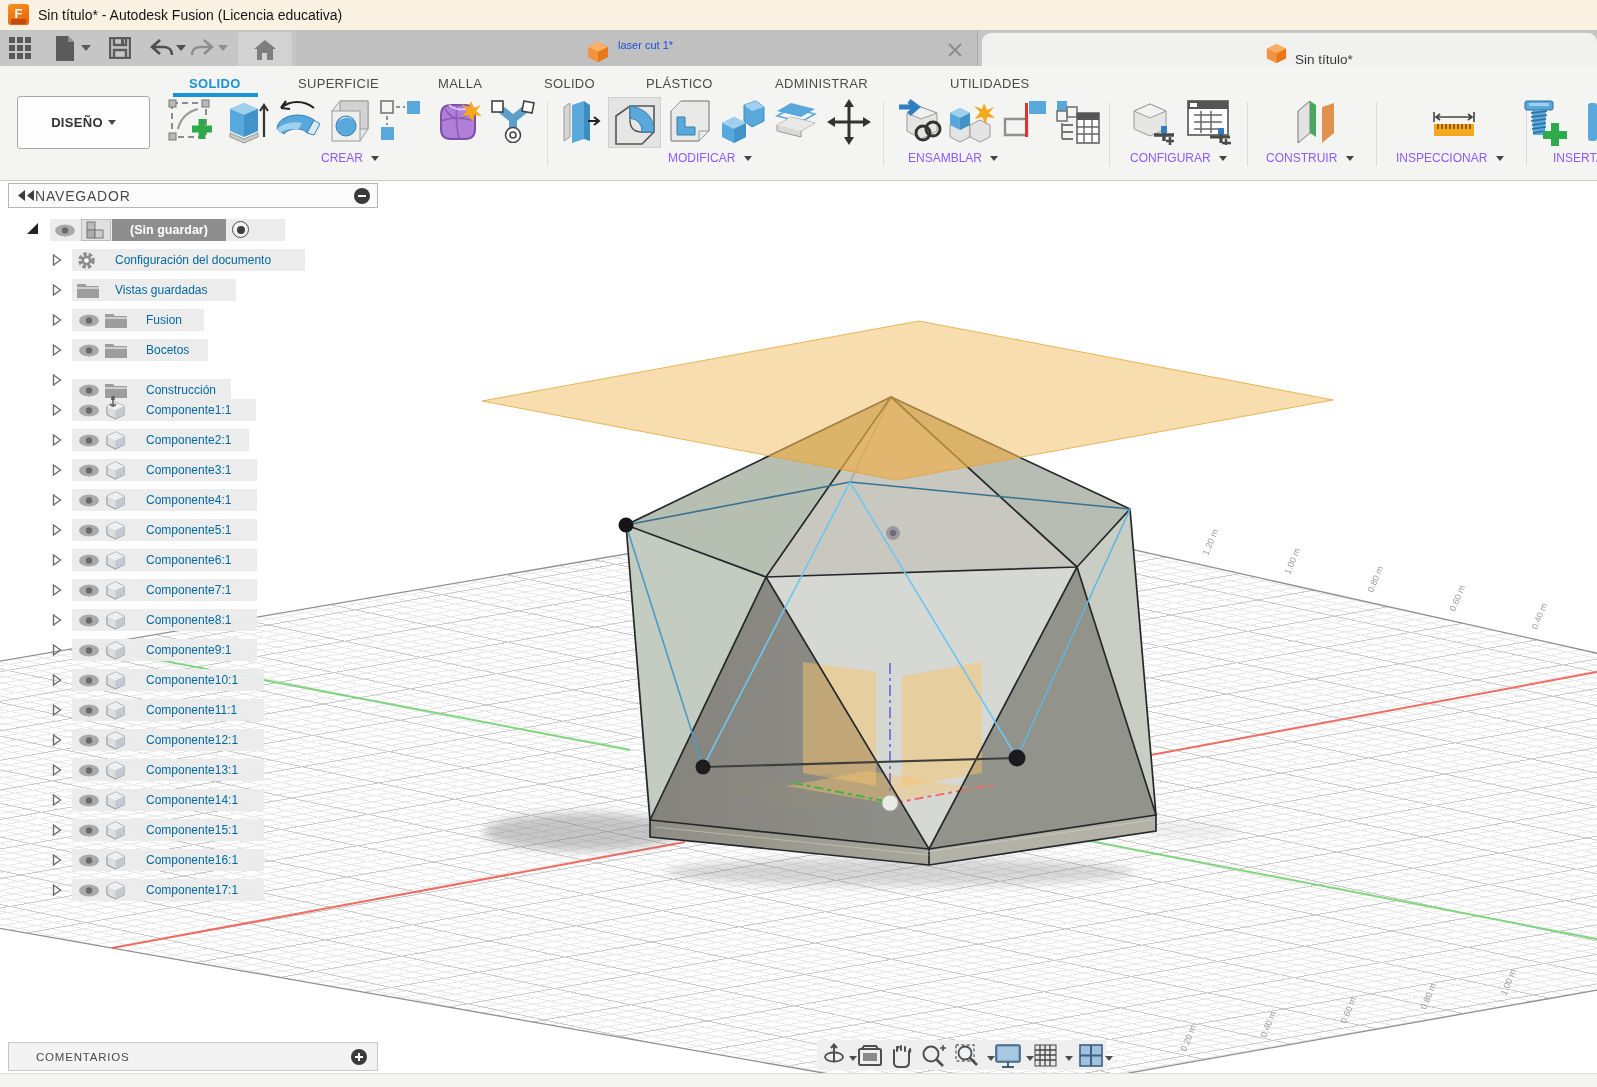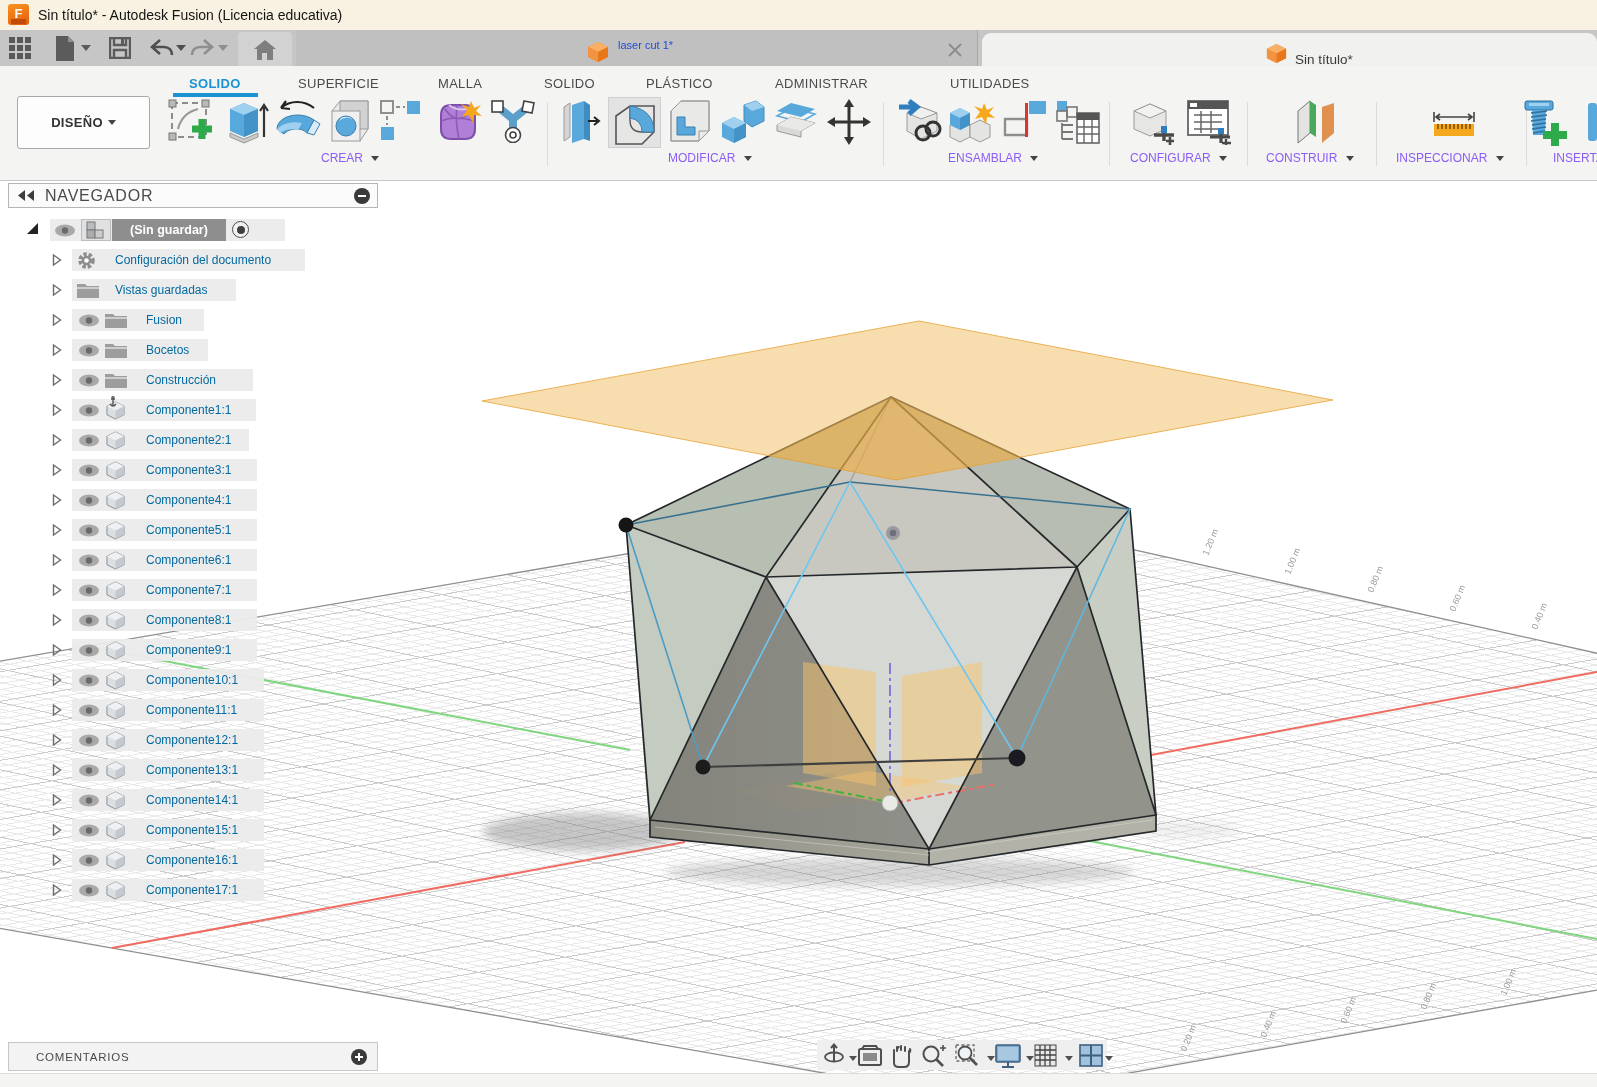--- a/index.html
+++ b/index.html
@@ -201,21 +201,21 @@
 <div class="rtab" style="left:950px">UTILIDADES</div>
 <div class="abs" style="left:17px;top:96px;width:133px;height:53px;background:#fdfdfd;border:1px solid #a8a8a8;border-radius:3px;display:flex;align-items:center;justify-content:center;font-size:13px;color:#333;font-weight:bold;letter-spacing:.3px">DISEÑO <span class="caret"></span></div>
 <div class="divider" style="left:547px"></div>
 <div class="divider" style="left:883px"></div>
 <div class="divider" style="left:1109px"></div>
 <div class="divider" style="left:1247px"></div>
 <div class="divider" style="left:1376px"></div>
 <div class="divider" style="left:1526px"></div>
 <div class="glabel" style="left:321px">CREAR <span class="caret"></span></div>
 <div class="glabel" style="left:668px">MODIFICAR <span class="caret"></span></div>
-<div class="glabel" style="left:948px">ENSAMBLAR <span class="caret"></span></div>
+<div class="glabel" style="left:908px">ENSAMBLAR <span class="caret"></span></div>
 <div class="glabel" style="left:1130px">CONFIGURAR <span class="caret"></span></div>
 <div class="glabel" style="left:1266px">CONSTRUIR <span class="caret"></span></div>
 <div class="glabel" style="left:1396px">INSPECCIONAR <span class="caret"></span></div>
 <div class="glabel" style="left:1553px">INSERTAR</div>
 
 <div class="abs" style="left:608px;top:97px;width:53px;height:51px;background:#e3e3e3;border:1px solid #cfcfcf"></div>
 
 <svg class="ic" style="left:168px" width="46" height="46" viewBox="0 0 46 46">
 <rect x="4" y="4" width="34" height="34" fill="none" stroke="#8c8c8c" stroke-width="2" stroke-dasharray="6 4"></rect>
 <rect x="1" y="1" width="7" height="7" fill="#b9b9b9" stroke="#777"></rect>
@@ -370,21 +370,21 @@
 </svg>
 <svg class="ic" style="left:1588px" width="9" height="46" viewBox="0 0 9 46">
     <rect x="0" y="4" width="9" height="38" rx="3" fill="#58a8dc"></rect>
   </svg>
 
 <div class="abs" id="navhead">
 <svg style="margin-left:9px" width="17" height="11" viewBox="0 0 17 11">
       <polygon points="7,0 7,11 0,5.5" fill="#3d3d3d"></polygon>
       <polygon points="16,0 16,11 9,5.5" fill="#3d3d3d"></polygon>
     </svg>
-<span style="margin-left:10px;font-size:16px;color:#4a4a4a;letter-spacing:.8px">NAVEGADOR</span>
+<span style="margin-left:0;font-size:14px;color:#4a4a4a;letter-spacing:.8px">NAVEGADOR</span>
 <div class="dcirc" style="position:absolute;left:345px;top:4px"></div>
 </div>
 <div class="abs" id="treerows" style="left:0;top:0">
 <svg class="abs" style="left:27px;top:223px" width="12" height="11" viewBox="0 0 12 11">
       <polygon points="11,0 11,11 0,11" fill="#222"></polygon>
     </svg>
 <div class="row" style="left:50px;top:219px;width:235px">
       <svg class="abs" style="left:4px;top:5px" width="22" height="13" viewBox="0 0 22 13">
         <ellipse cx="11" cy="6.5" rx="10" ry="6" fill="#a9a9a9"></ellipse>
         <circle cx="11" cy="6.5" r="3.2" fill="#6a6a6a"></circle>
@@ -444,21 +444,21 @@
       </svg>
       <svg class="abs" style="left:33px;top:3px" width="22" height="16" viewBox="0 0 22 16">
         <path d="M0,2 L8,2 L10,4 L22,4 L22,16 L0,16 Z" fill="#9d9d9d"></path>
         <path d="M0,6 L22,6" stroke="#fff" stroke-width="1"></path>
       </svg>
       <span class="rowtxt abs" style="left:74px;top:4px">Bocetos</span>
     </div>
 <svg class="abs tri" style="left:52px;top:374px" width="10" height="12" viewBox="0 0 10 12">
       <polygon points="1.5,1 8.5,6 1.5,11" fill="none" stroke="#6e6e6e" stroke-width="1.4"></polygon>
     </svg>
-<div class="row" style="left:72px;top:369px;width:181px">
+<div class="row" style="left:72px;top:379px;width:159px">
       <svg class="abs" style="left:6px;top:5px" width="22" height="13" viewBox="0 0 22 13">
         <ellipse cx="11" cy="6.5" rx="10" ry="6" fill="#a9a9a9"></ellipse>
         <circle cx="11" cy="6.5" r="3.2" fill="#6a6a6a"></circle>
       </svg>
       <svg class="abs" style="left:33px;top:3px" width="22" height="16" viewBox="0 0 22 16">
         <path d="M0,2 L8,2 L10,4 L22,4 L22,16 L0,16 Z" fill="#9d9d9d"></path>
         <path d="M0,6 L22,6" stroke="#fff" stroke-width="1"></path>
       </svg>
       <span class="rowtxt abs" style="left:74px;top:4px">Construcción</span>
     </div>

